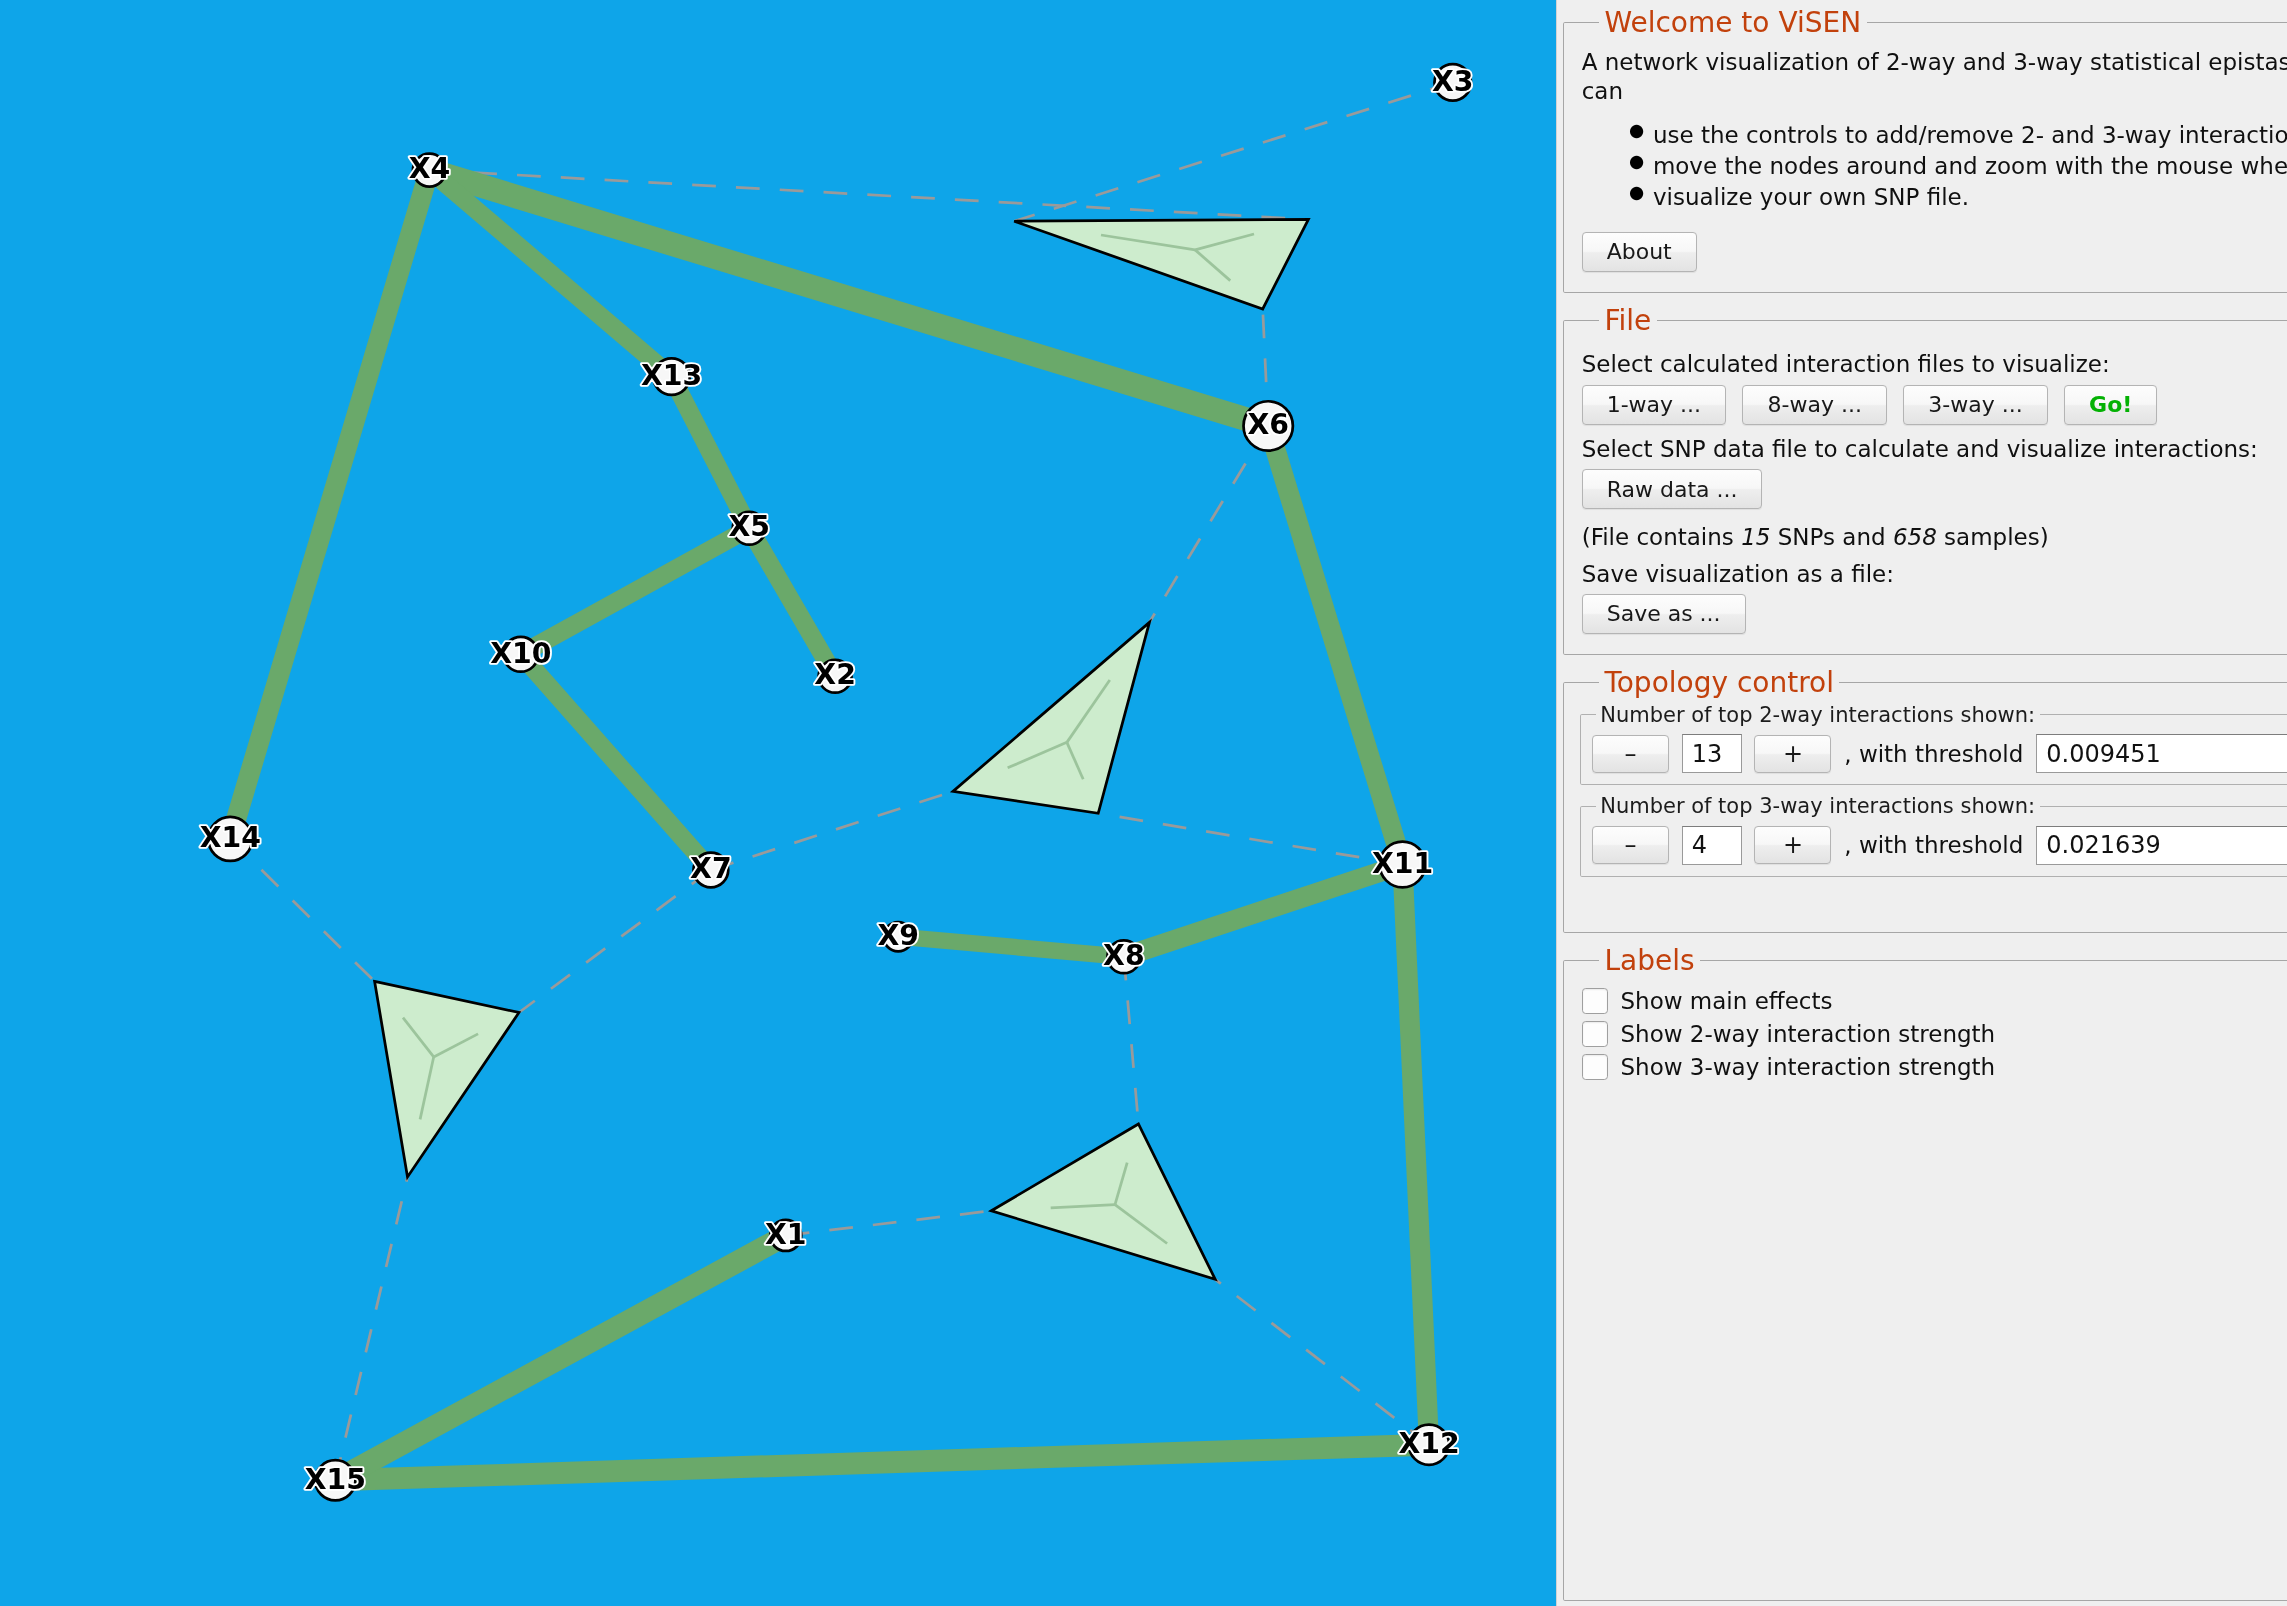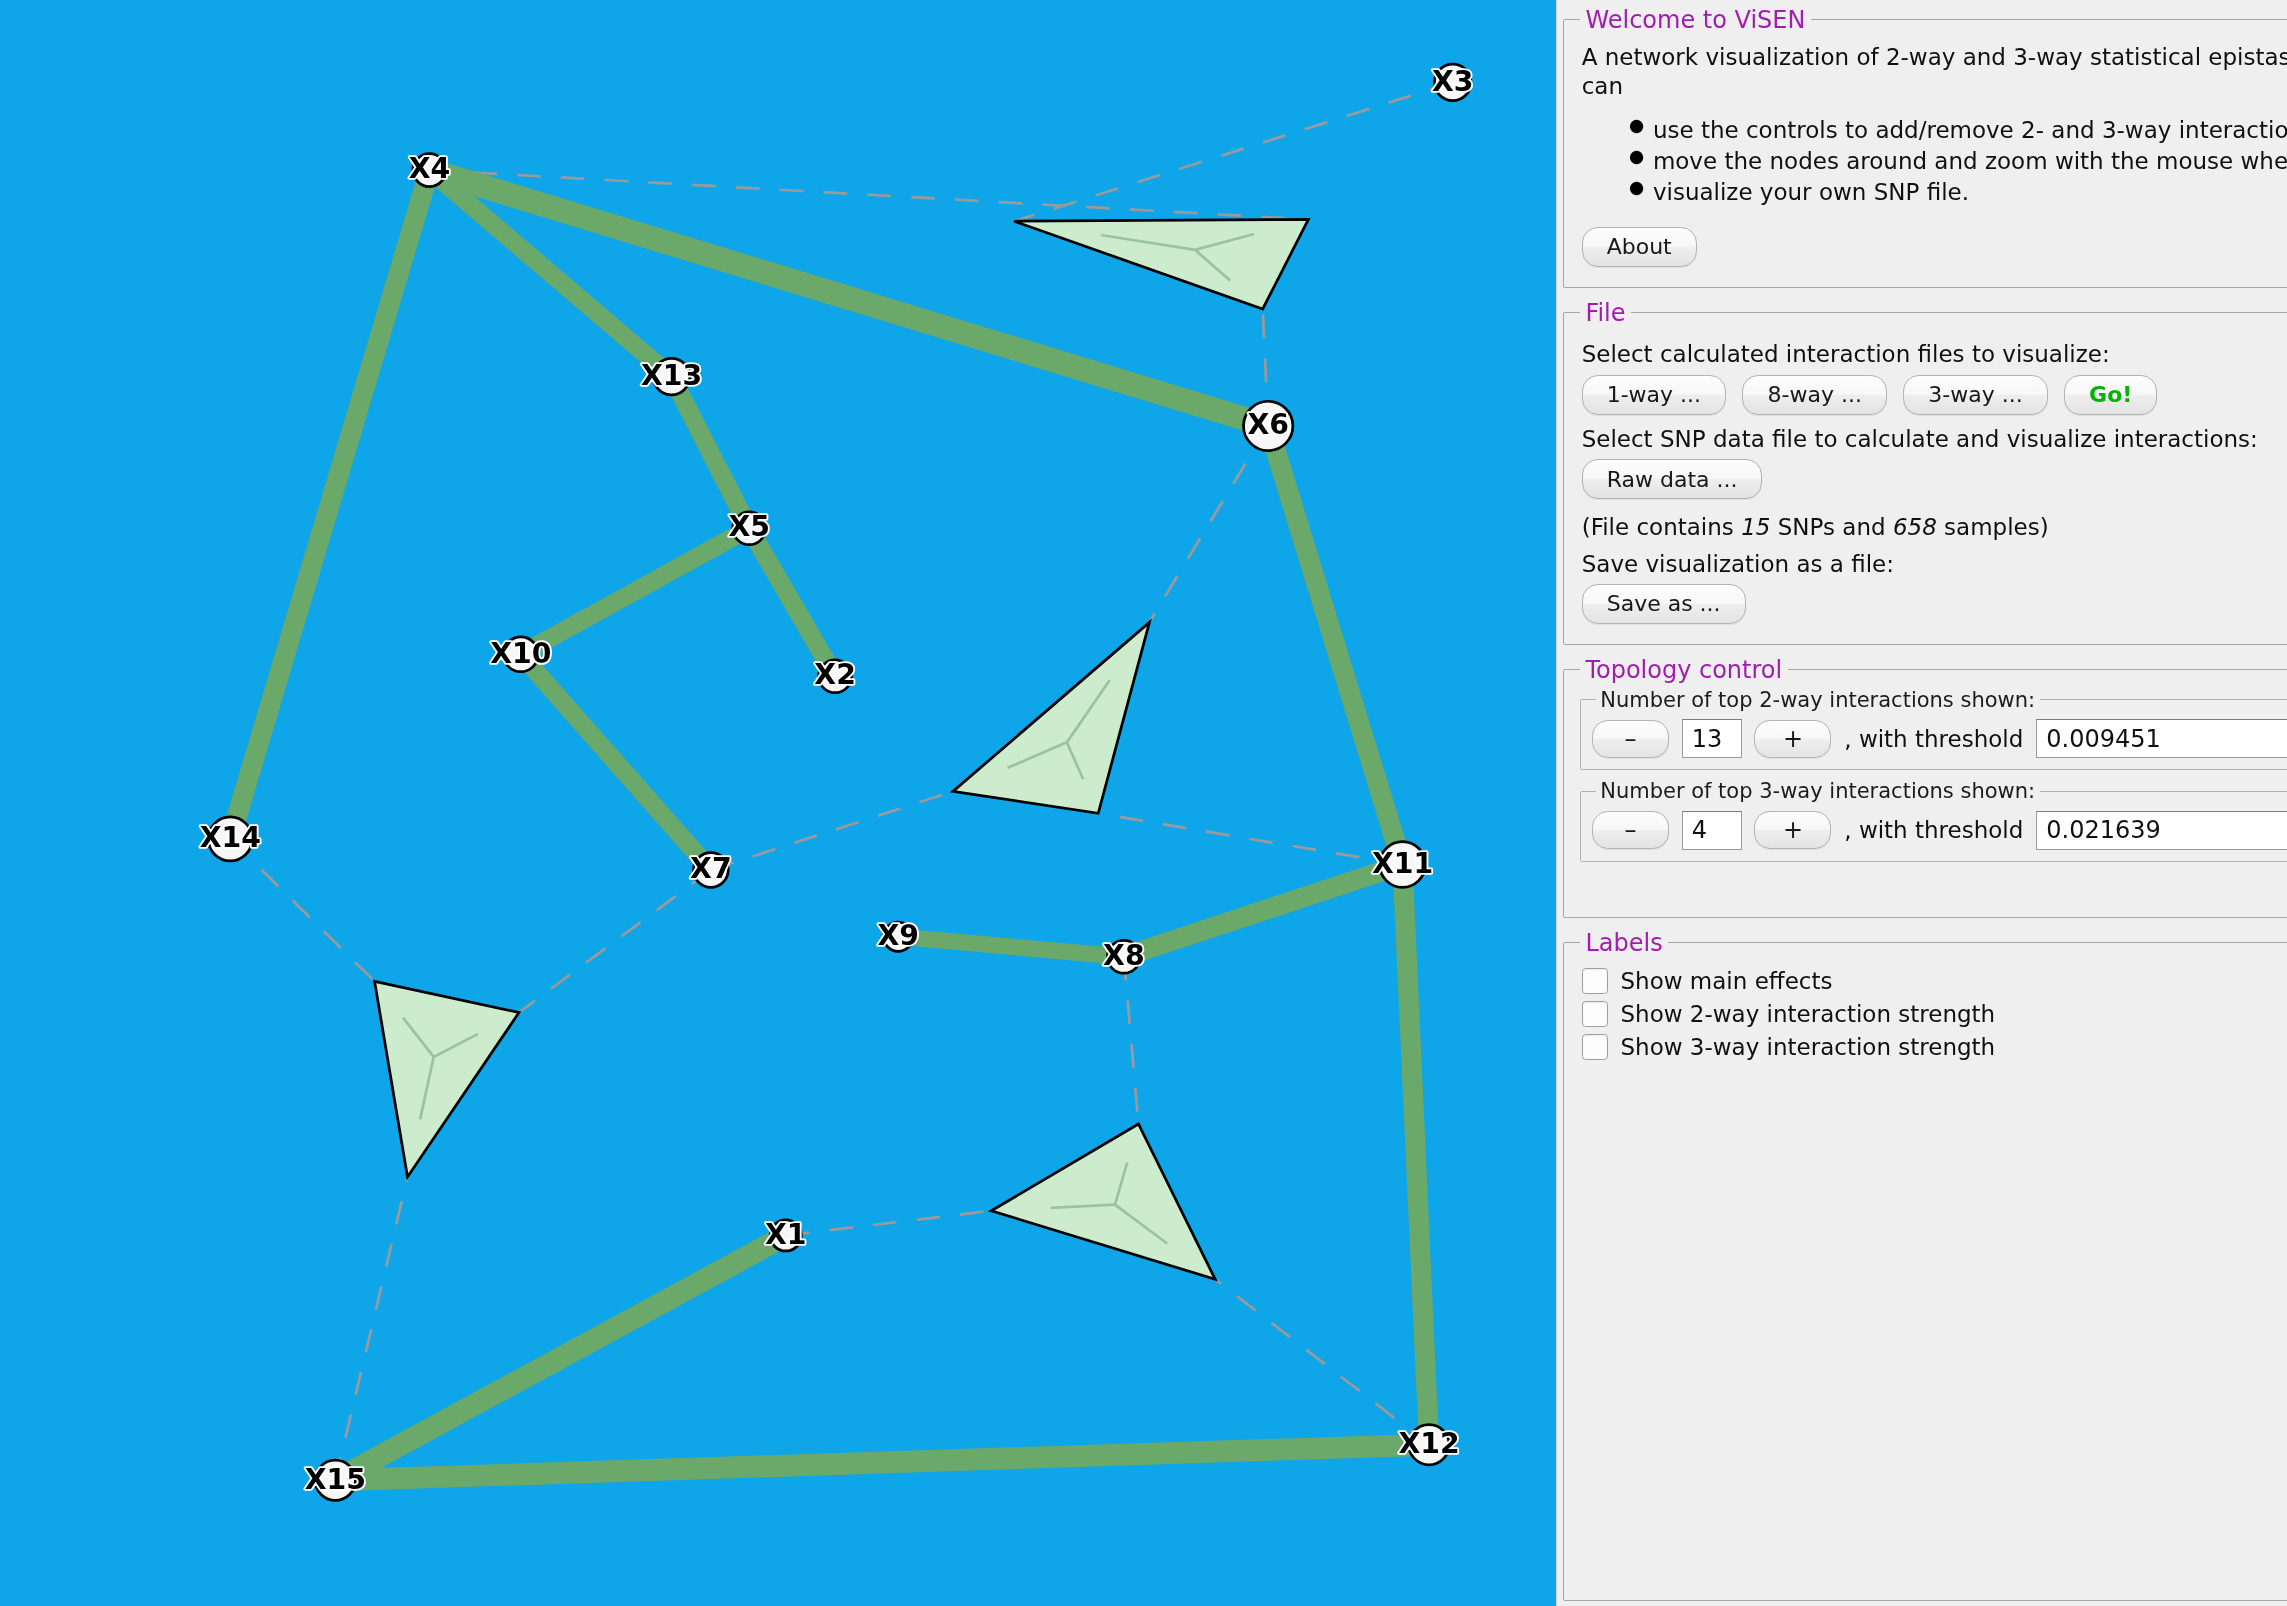--- a/index.html
+++ b/index.html
@@ -77,22 +77,22 @@
 
   
   fieldset.group {
     border: 0.9px solid #a6a6a6;
     border-radius: 1.8px;
     margin: 0; padding: 3.7px 16.4px 16.4px 16.4px;
     background: #efefef;
     box-sizing: border-box;
   }
   fieldset.group > legend {
-    padding: 0 5.5px; margin-left: 0;
-    font-size: 24px; color: #a21caf;
+    padding: 0 5.5px; margin-left: 19px;
+    font-size: 28px; color: #c2410c;
   }
   fieldset.sub {
     border: 0.9px solid #b0b0b0;
     border-radius: 1.8px;
     margin: 0 0 9.1px 0; padding: 1.8px 11px 11px 11px;
     background: #efefef;
   }
   fieldset.sub > legend {
     padding: 0 4.6px; margin-left: 3.7px;
     font-size: 21px; color: #1c1c1c;
@@ -115,21 +115,21 @@
     left: 0; top: -0.9px; font-size: 17.4px; color: #000;
   }
 
   
   .btn {
     display: inline-flex; align-items: center; justify-content: center;
     min-height: 40px; padding: 1.8px 24px;
     font-size: 22px; color: #181818;
     background: linear-gradient(180deg, #fdfdfd 0%, #f7f7f7 48%, #eeeeee 52%, #e3e3e3 100%);
     border: 0.9px solid #b4b4b4;
-    border-radius: 16px;
+    border-radius: 4px;
     box-shadow: 0 0.9px 0.9px rgba(0,0,0,.07);
     cursor: pointer;
     font-family: "DejaVu Sans", "Liberation Sans", sans-serif;
     white-space: nowrap;
     text-align: right;
   }
   .btn.go { color: #04b104; font-weight: 700; }
   .btn.tiny { min-width: 77px; padding: 1.8px 9.1px; min-height: 38px; font-size: 24px; }
 
   .label-line { font-size: 23px; color: #101010; margin: 11px 1.8px 7.3px 1.8px; }

